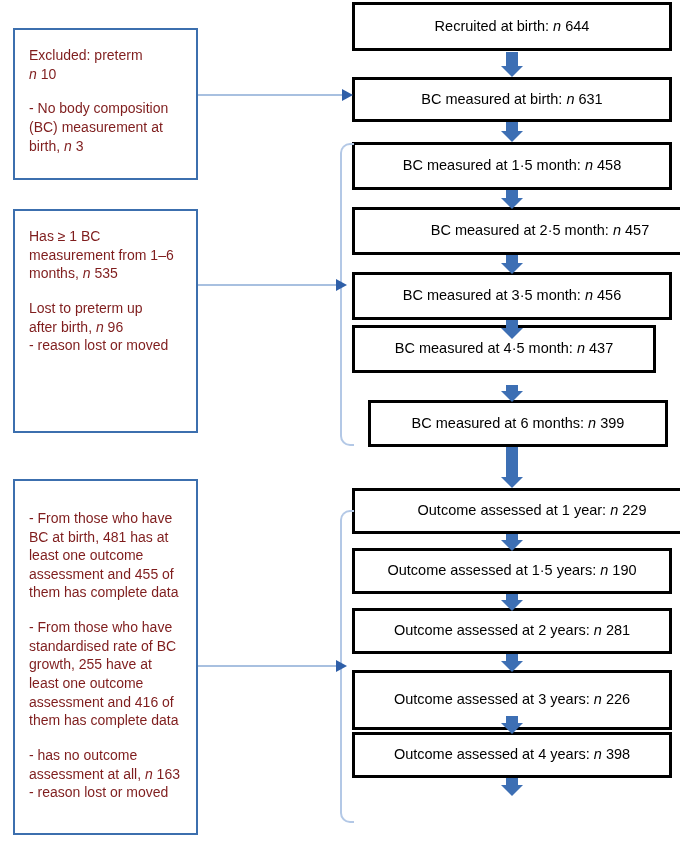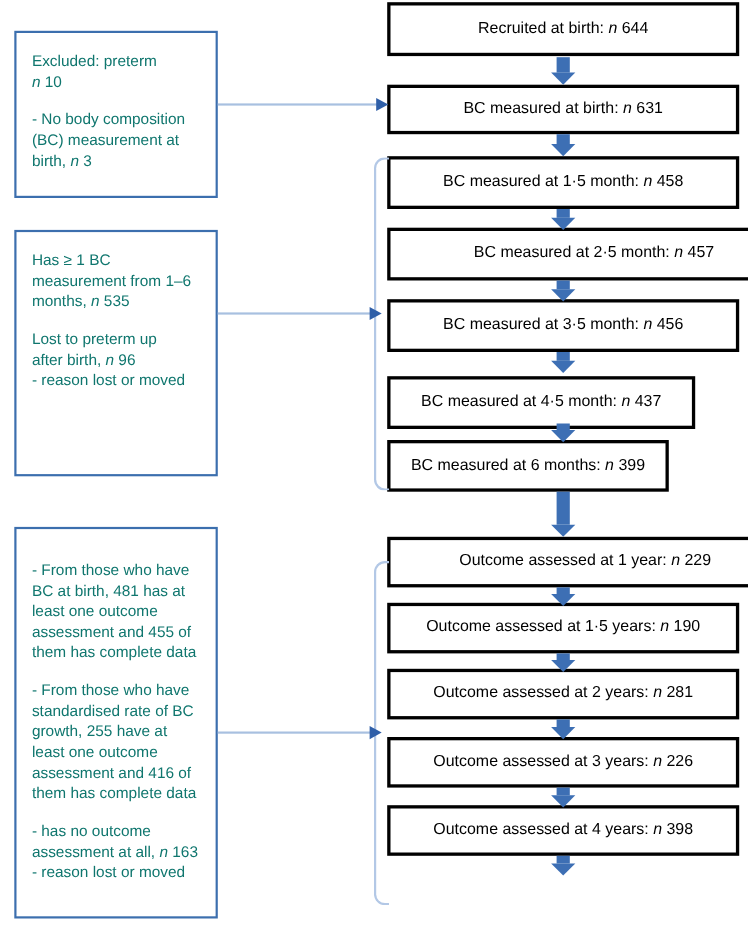--- a/index.html
+++ b/index.html
@@ -38,21 +38,21 @@
   .node .lbl { white-space: nowrap; }
   .node i { font-style: italic; }
 
   
   .sidebox {
     position: absolute;
     box-sizing: border-box;
     border: 2px solid #3c6fae;
     background: #ffffff;
     font-size: 14px;
-    color: #0f766e;
+    color: #7f1d1d;
     line-height: 1.33;
     padding: 16px 14px 22px 14px;
     text-align: left;
   }
   .sidebox p {
     margin: 0 0 0 0;
   }
   .sidebox p.gap {
     margin-top: 1.15em;
   }
@@ -125,41 +125,41 @@
   </div>
 
   <div class="node" style="left:352px; top:207px; width:376px; height:48px;">
     <span class="lbl">BC measured at 2·5 month: <i>n</i> 457</span>
   </div>
 
   <div class="node" style="left:352px; top:272px; width:320px; height:48px;">
     <span class="lbl">BC measured at 3·5 month: <i>n</i> 456</span>
   </div>
 
-  <div class="node" style="left:352px; top:342px; width:280px; height:48px;text-align:center;">
+  <div class="node" style="left:352px; top:325px; width:304px; height:48px;text-align:center;">
     <span class="lbl">BC measured at 4·5 month: <i>n</i> 437</span>
   </div>
 
-  <div class="node" style="left:352px; top:400px; width:256px; height:47px;">
+  <div class="node" style="left:368px; top:400px; width:300px; height:47px;">
     <span class="lbl">BC measured at 6 months: <i>n</i> 399</span>
   </div>
 
   <div class="node" style="left:352px; top:488px; width:360px; height:46px;">
     <span class="lbl">Outcome assessed at 1 year: <i>n</i> 229</span>
   </div>
 
   <div class="node" style="left:352px; top:548px; width:320px; height:46px;">
     <span class="lbl">Outcome assessed at 1·5 years: <i>n</i> 190</span>
   </div>
 
   <div class="node" style="left:352px; top:608px; width:320px; height:46px;">
     <span class="lbl">Outcome assessed at 2 years: <i>n</i> 281</span>
   </div>
 
-  <div class="node" style="left:352px; top:670px; width:320px; height:46px;">
+  <div class="node" style="left:352px; top:670px; width:320px; height:60px;">
     <span class="lbl">Outcome assessed at 3 years: <i>n</i> 226</span>
   </div>
 
   <div class="node" style="left:352px; top:732px; width:320px; height:46px;">
     <span class="lbl">Outcome assessed at 4 years: <i>n</i> 398</span>
   </div>
 
 
   <div class="blockarrow" style="left:501px; top:52px; height:25px;">
     <div class="shaft" style="height:14px;"></div>

